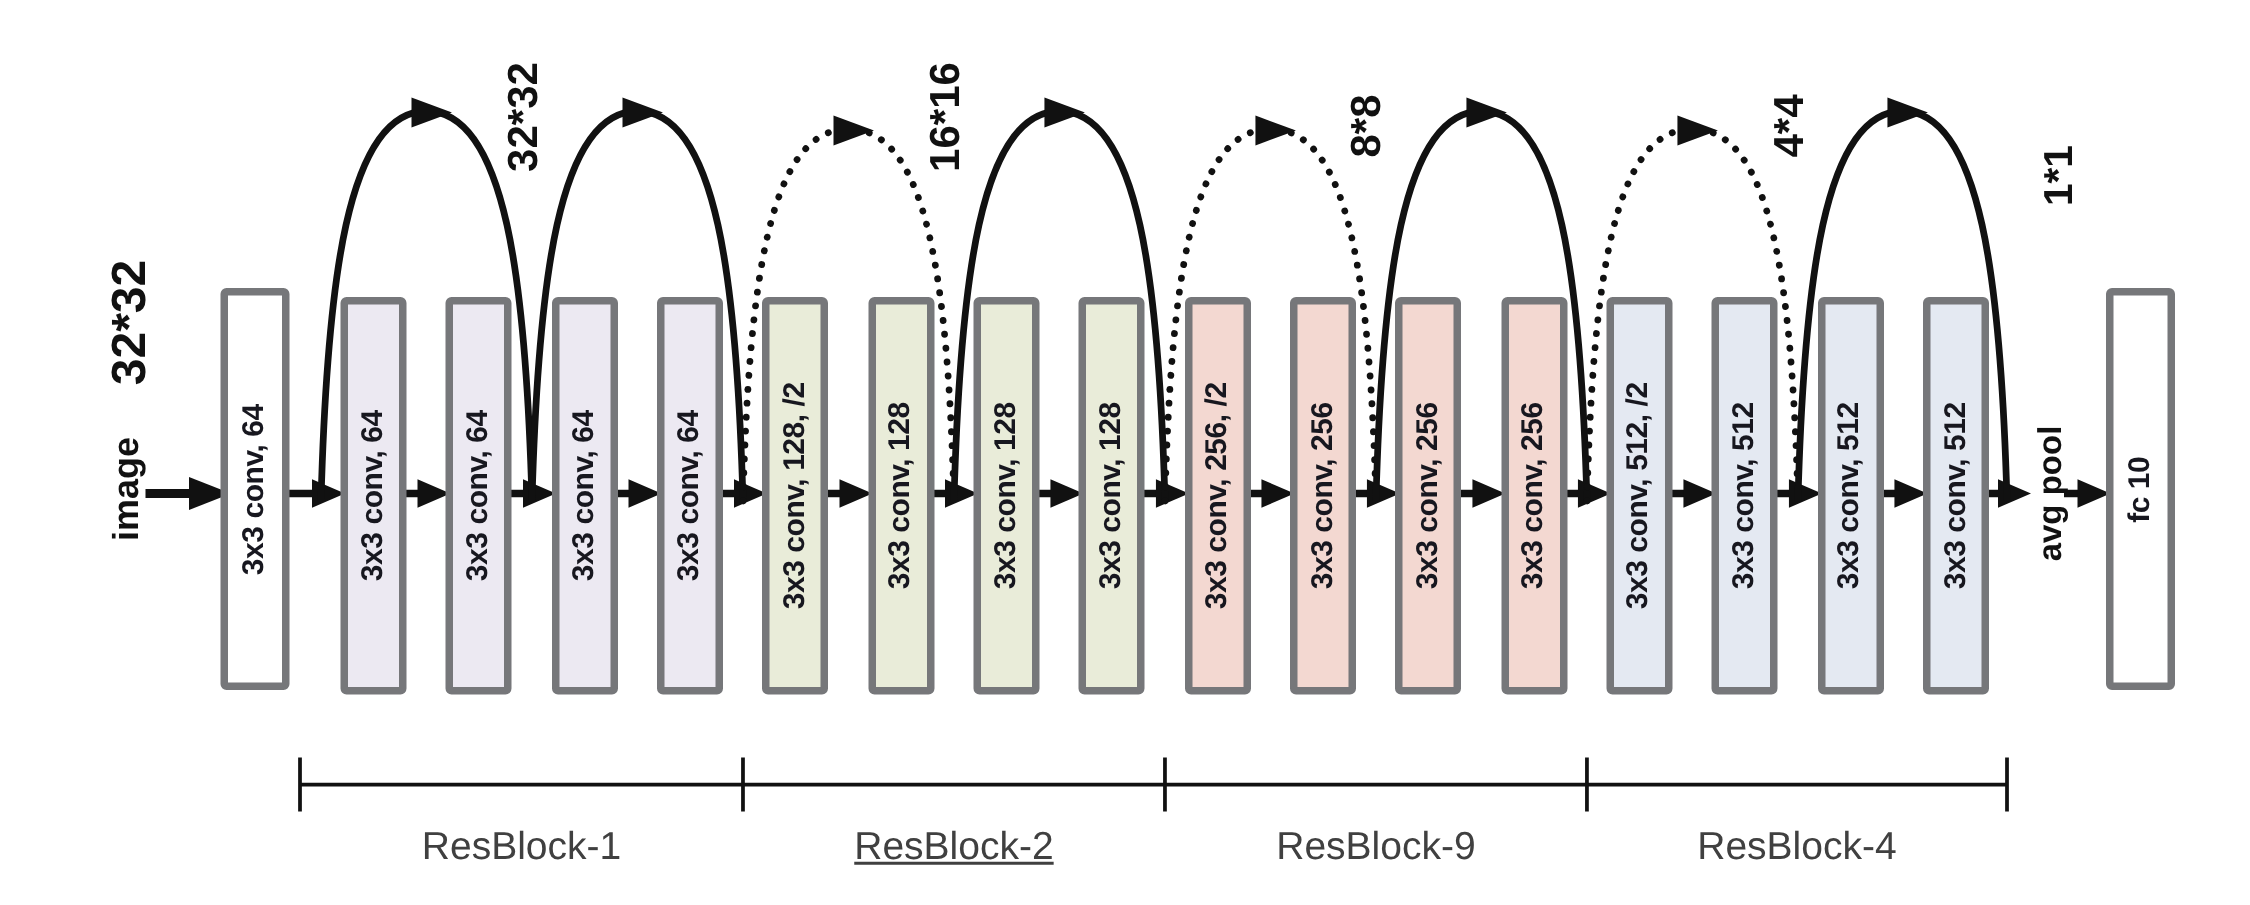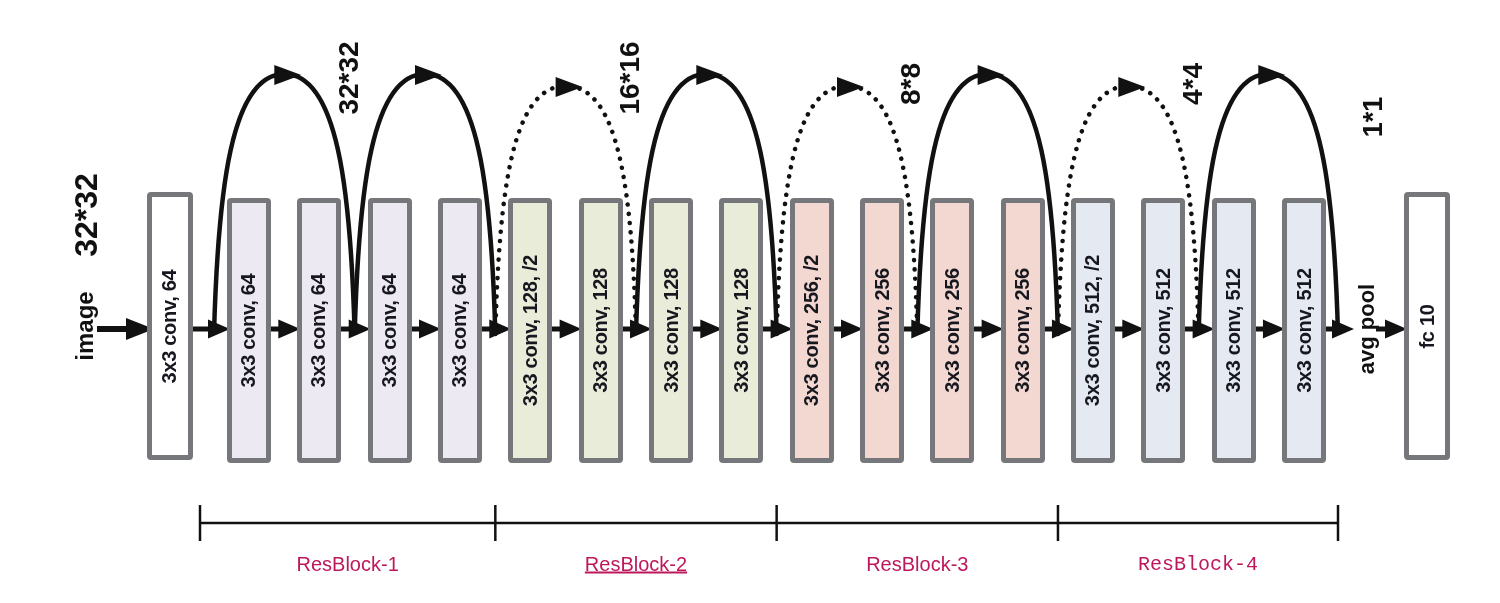--- a/index.html
+++ b/index.html
@@ -38,23 +38,23 @@
     font-weight: 600;
   }
   .size-label { font-size: 28px; }
   #label-input-size { font-size: 32px; }
   #label-image { font-size: 24px; }
   #label-avg-pool { font-size: 22px; }
   #label-output-size { font-size: 27px; }
   .bracket-label {
     position: absolute;
     transform: translate(-50%, -50%);
-    font-size: 20px;
+    font-size: 26px;
     font-weight: 400;
-    color: #be185d;
+    color: #404040;
     white-space: nowrap;
   }
 </style>
 </head>
 <body>
 
 <div id="canvas">
 
   <svg id="diag-svg" width="1500" height="603" viewBox="0 0 1500 603">
       <line x1="97" y1="329" x2="132" y2="329" stroke="#111111" stroke-width="6"></line>
@@ -180,17 +180,17 @@
     <div class="rot-label" id="label-input-size" style="left:86px; top:215px;">32*32</div>
     <div class="rot-label" id="label-image" style="left:85px; top:326px;">image</div>
     <div class="rot-label" id="label-avg-pool" style="left:1367px; top:329px;">avg pool</div>
     <div class="rot-label" id="label-output-size" style="left:1373px; top:117px;">1*1</div>
   <div class="rot-label size-label" style="left: 348.66px; top: 78px;">32*32</div>
       <div class="rot-label size-label" style="left: 629.98px; top: 78px;">16*16</div>
       <div class="rot-label size-label" style="left: 911.3px; top: 84px;">8*8</div>
       <div class="rot-label size-label" style="left: 1192.62px; top: 84px;">4*4</div>
       <div class="bracket-label" style="left: 347.66px; top: 564px;">ResBlock-1</div>
       <div class="bracket-label" style="left: 635.98px; top: 564px; text-decoration: underline;">ResBlock-2</div>
-      <div class="bracket-label" style="left: 917.3px; top: 564px;">ResBlock-3</div>
-      <div class="bracket-label" style="left: 1197.98px; top: 564px; font-family: Liberation Mono, monospace;">ResBlock-4</div>
+      <div class="bracket-label" style="left: 917.3px; top: 564px;">ResBlock-9</div>
+      <div class="bracket-label" style="left: 1197.98px; top: 564px;">ResBlock-4</div>
     </div>
 
 </div>
 
 </body></html>

